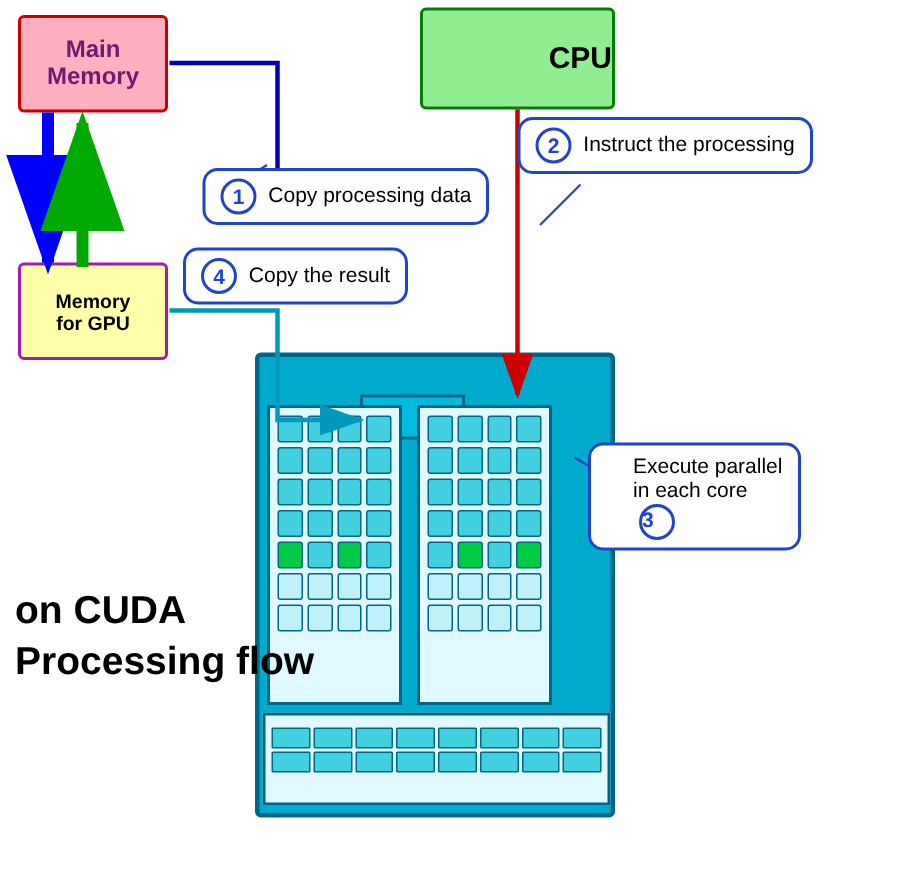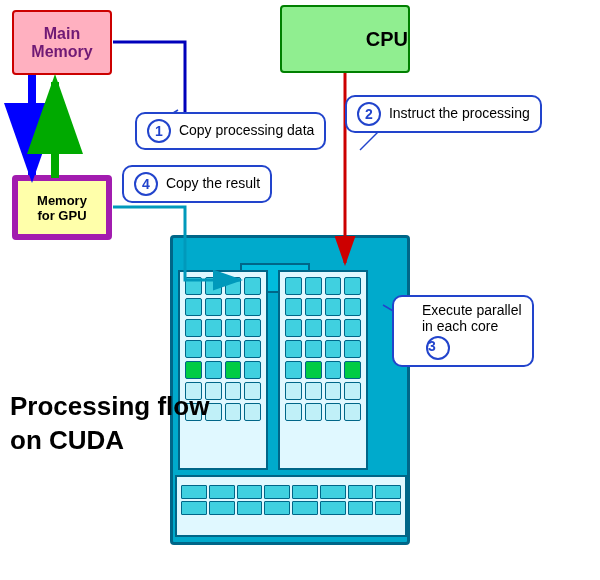--- a/index.html
+++ b/index.html
@@ -55,21 +55,21 @@
     }
 
     
     .gpu-memory {
       position: absolute;
       left: 12px;
       top: 175px;
       width: 100px;
       height: 65px;
       background: #ffffaa;
-      border: 6px solid #a21caf;
+      border: 2px solid #a21caf;
       border-radius: 4px;
       display: flex;
       align-items: center;
       justify-content: center;
       text-align: center;
       font-weight: bold;
       font-size: 13px;
       color: #000;
     }
 
@@ -199,21 +199,21 @@
     }
 
     .callout-1 {
       left: 135px;
       top: 95px;
       margin-top: 17px;
     }
 
     .callout-2 {
       left: 345px;
-      top: 95px;
+      top: 78px;
     }
 
     .callout-3 {
       left: 392px;
       top: 295px;
       padding-left: 28px;
     }
 
     .callout-4 {
       left: 122px;
@@ -415,17 +415,17 @@
     <span>Execute parallel<br>in each core</span>
     <span class="step-circle" style="margin-left:4px; margin-right:0; display:block; margin-top:2px;">3</span>
   </div>
 
   <div class="callout callout-4">
     <span class="step-circle">4</span>
     <span>Copy the result</span>
   </div>
 
   <div class="processing-flow">
+    <div>on CUDA</div>
     <div>Processing flow</div>
-    <div>on CUDA</div>
   </div>
 
 </div>
 
 </body></html>

